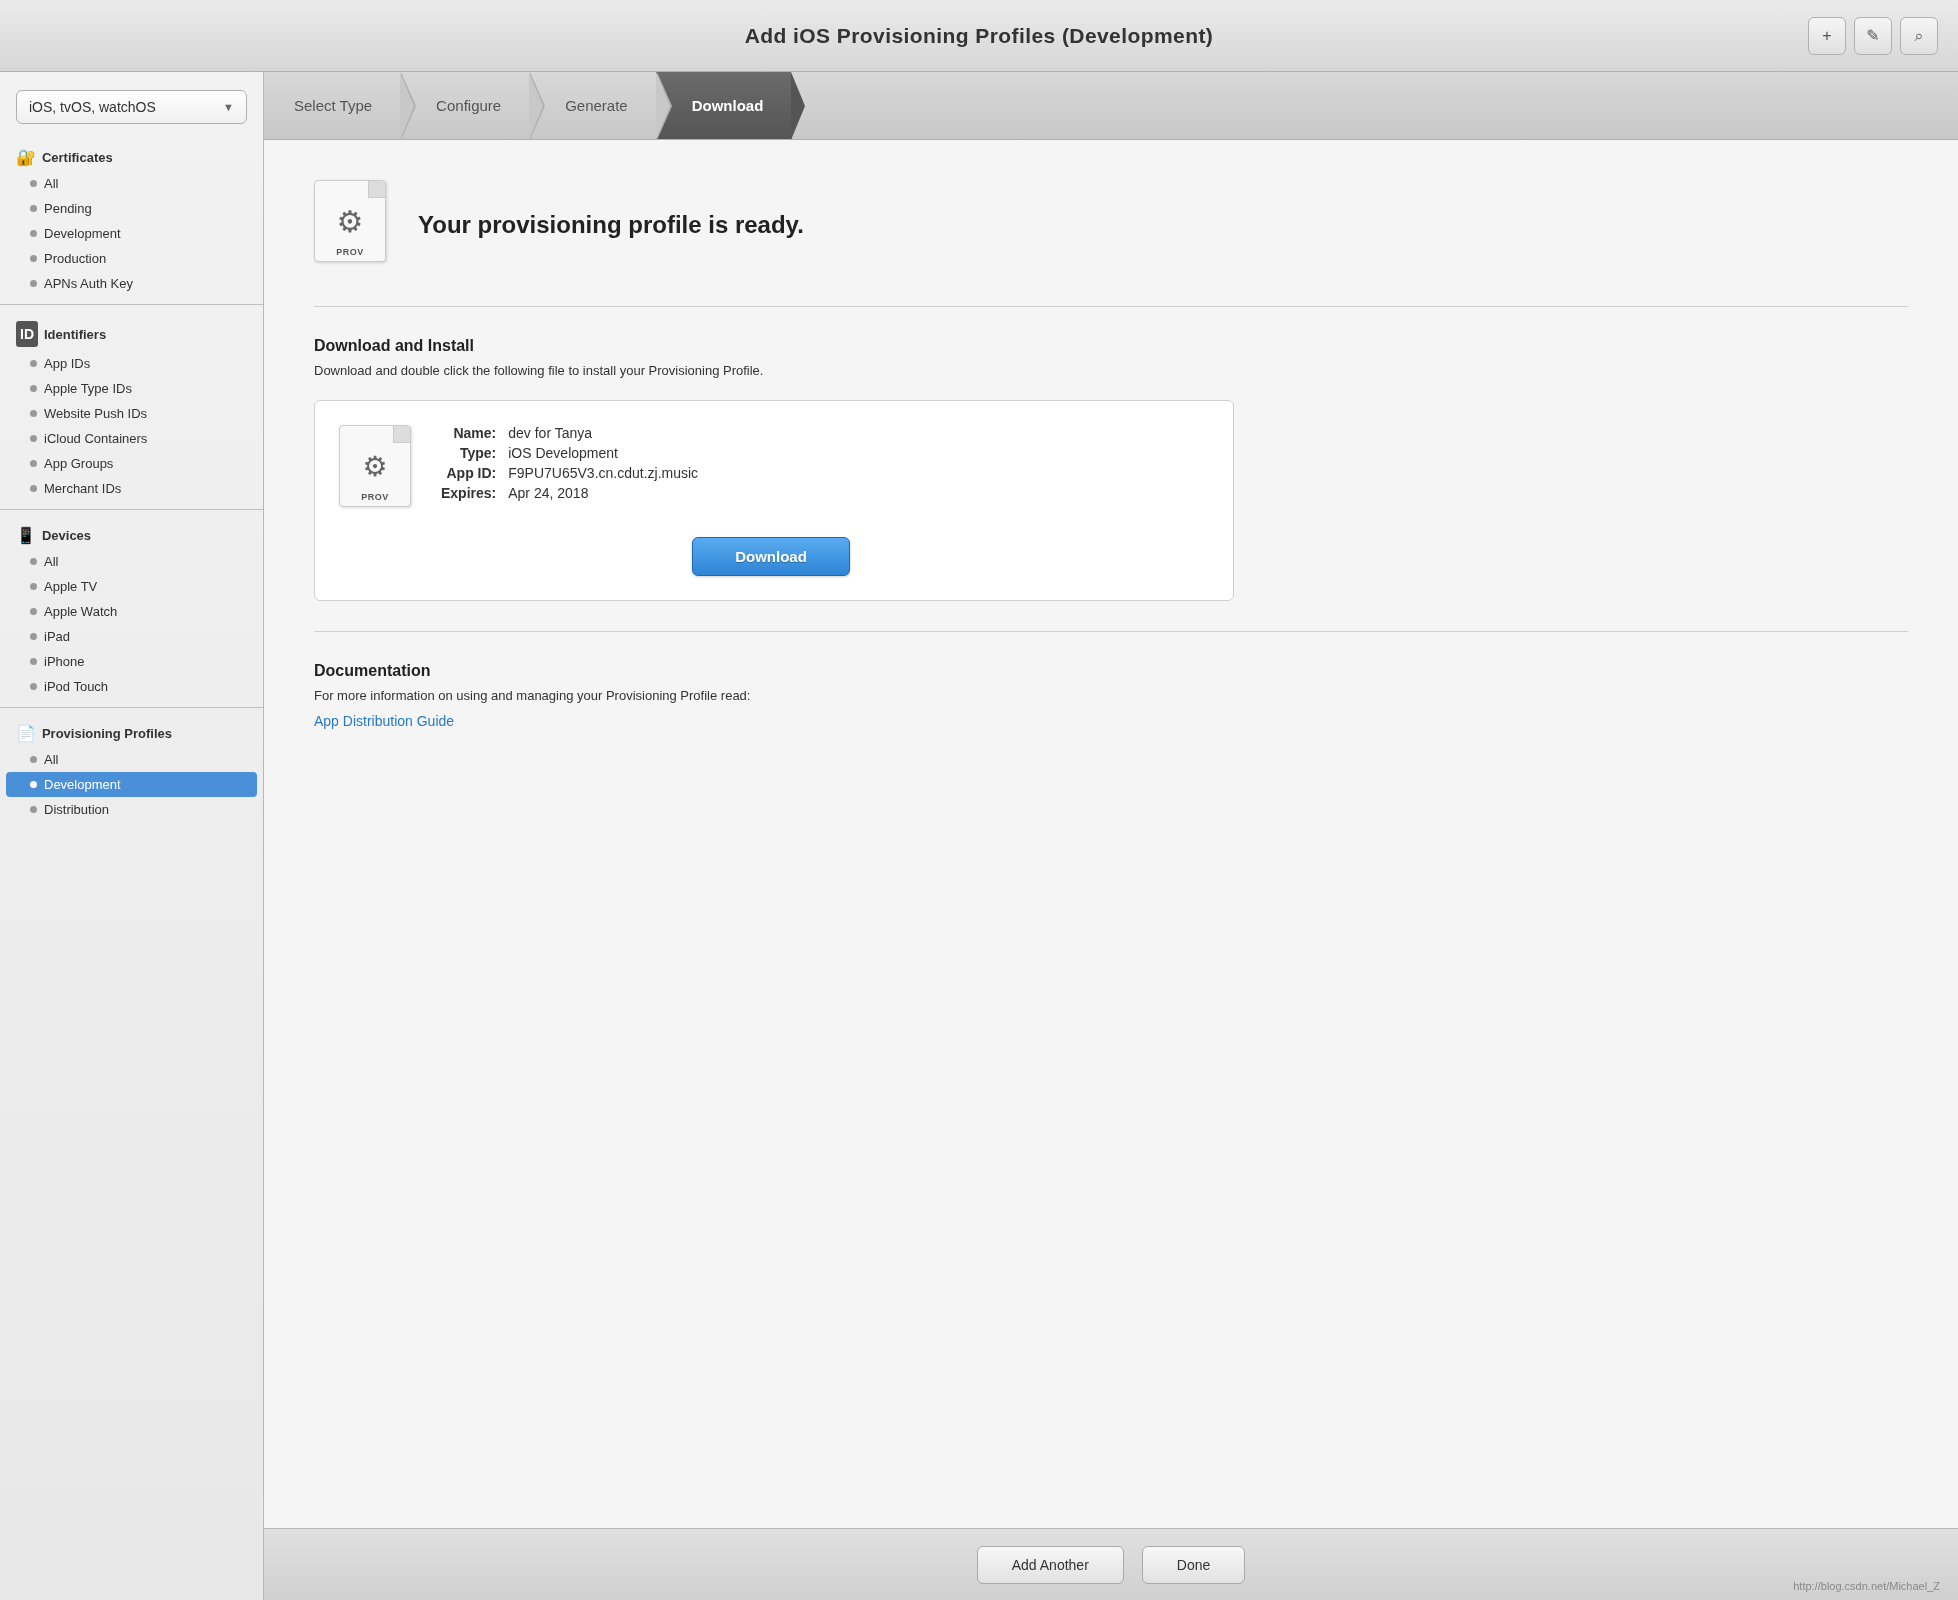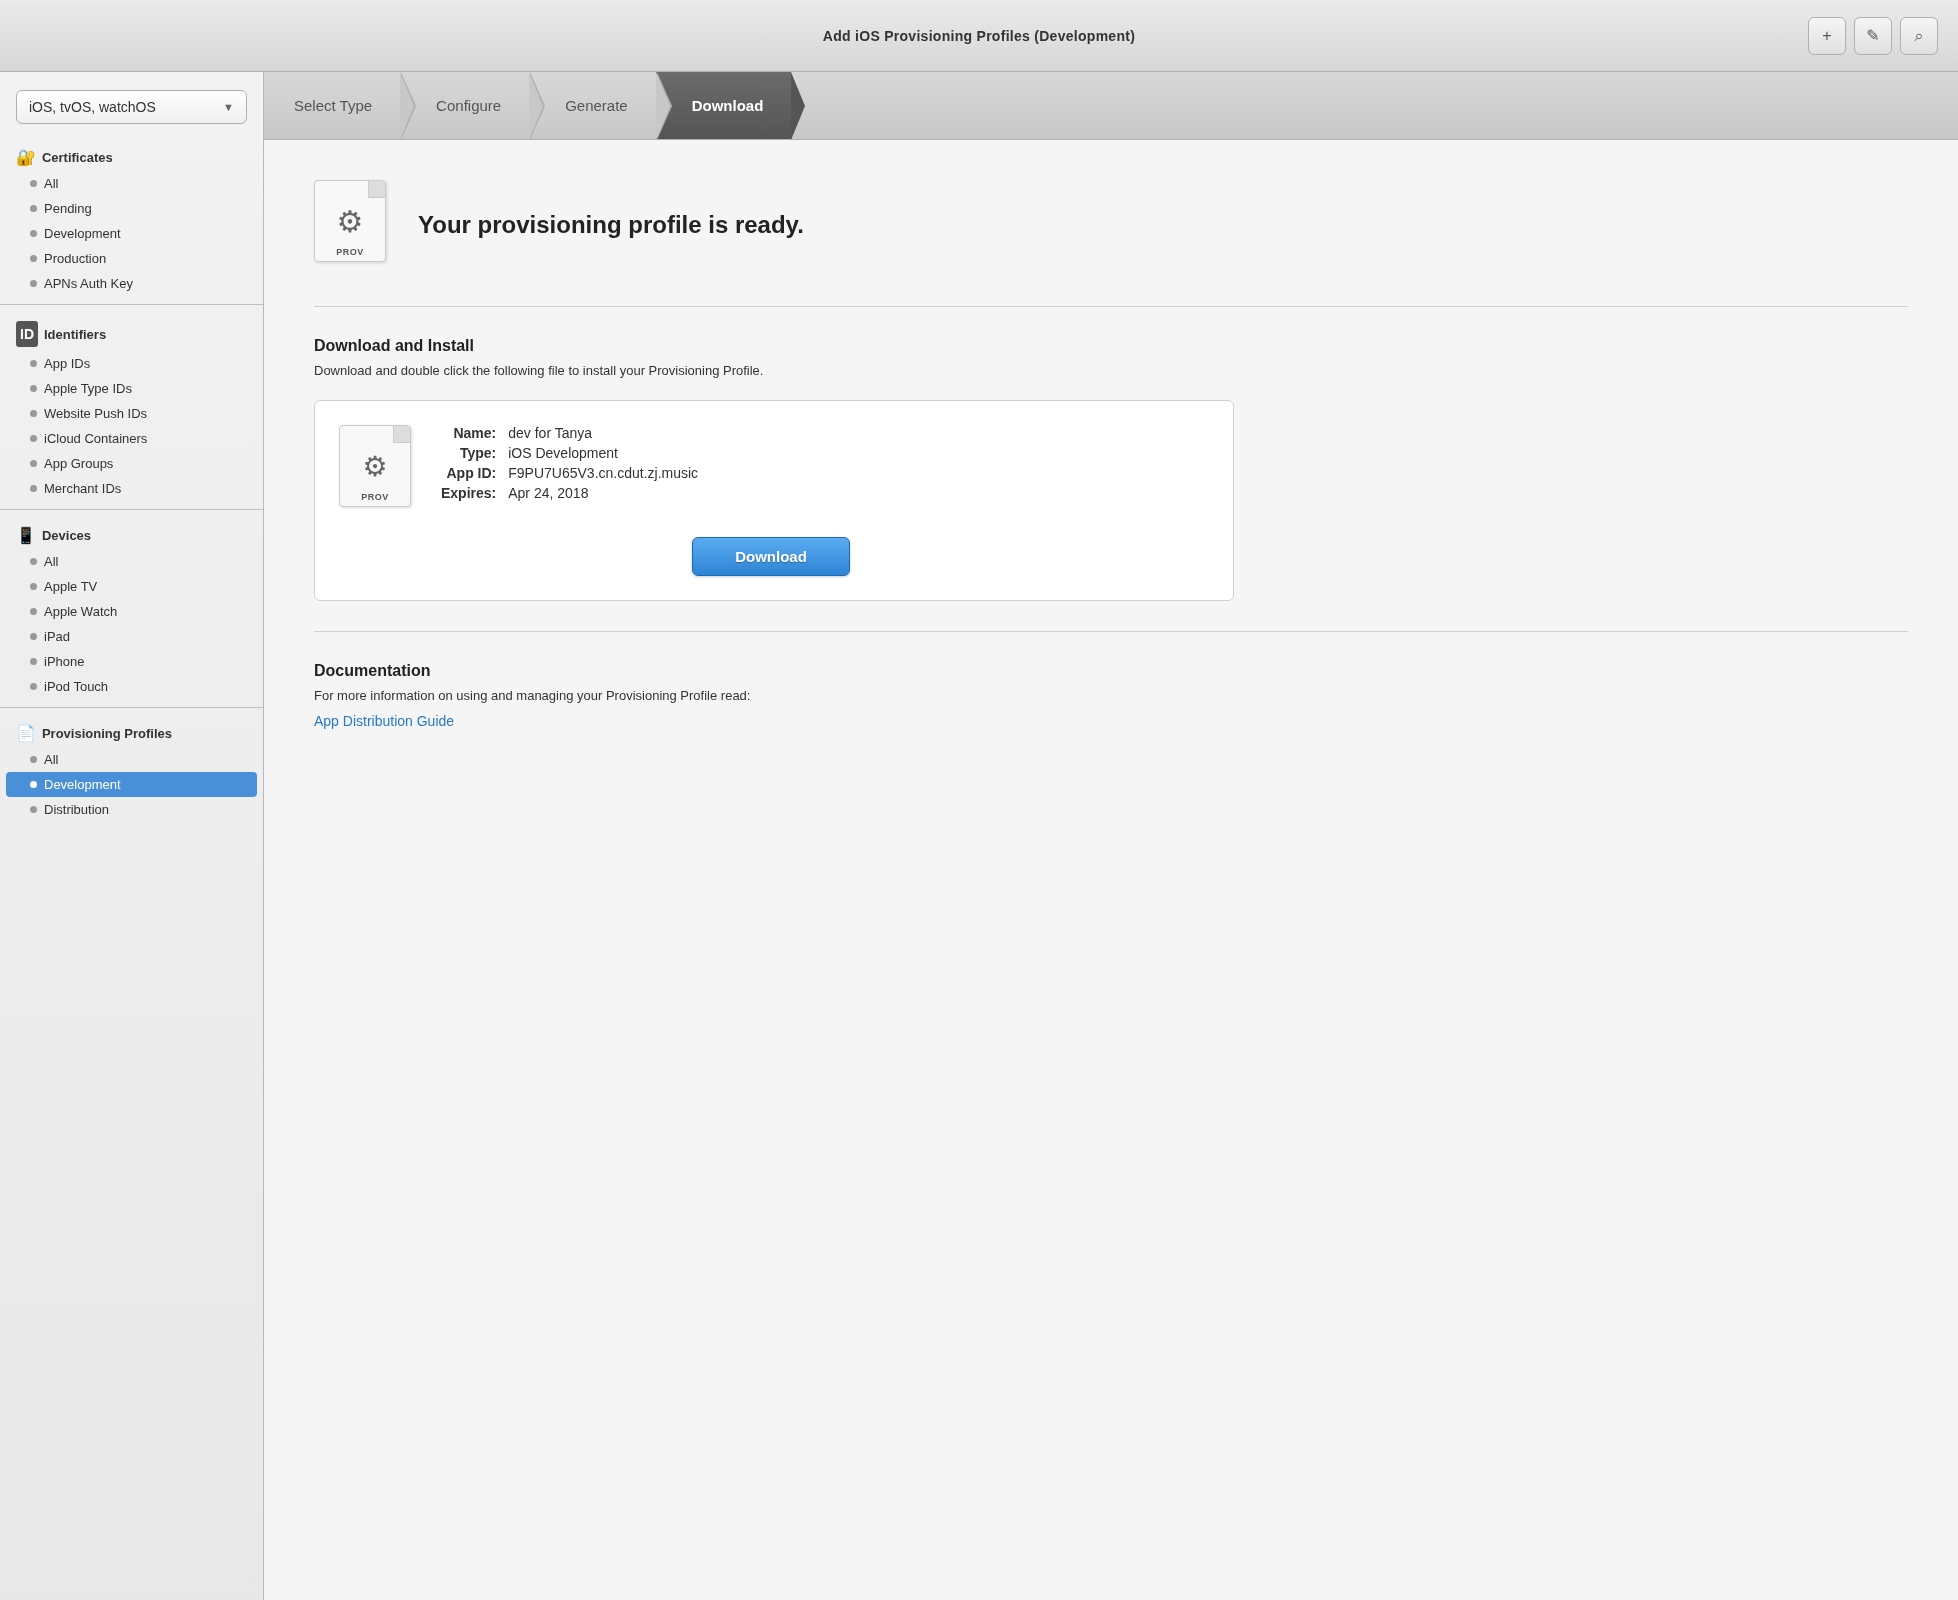--- a/index.html
+++ b/index.html
@@ -19,21 +19,21 @@
       background: linear-gradient(to bottom, #ebebeb, #d6d6d6);
       border-bottom: 1px solid #b0b0b0;
       height: 72px;
       display: flex;
       align-items: center;
       justify-content: center;
       position: relative;
       flex-shrink: 0;
     }
     .title-bar-title {
-      font-size: 14px;
+      font-size: 21px;
       font-weight: 600;
       color: #333;
       letter-spacing: 0.02em;
     }
     .title-bar-actions {
       position: absolute;
       right: 20px;
       display: flex;
       gap: 8px;
     }
@@ -628,16 +628,21 @@
       <hr class="section-divider">
 
       <div>
         <div class="doc-title">Documentation</div>
         <div class="doc-desc">For more information on using and managing your Provisioning Profile read:</div>
         <a href="#" class="doc-link">App Distribution Guide</a>
       </div>
 
     </div>
 
+    <div class="bottom-bar">
+      <button class="bottom-btn">Add Another</button>
+      <button class="bottom-btn">Done</button>
+      <span class="watermark">http://blog.csdn.net/Michael_Z</span>
+    </div>
 
   </div>
 
 </div>
 
 </body></html>

